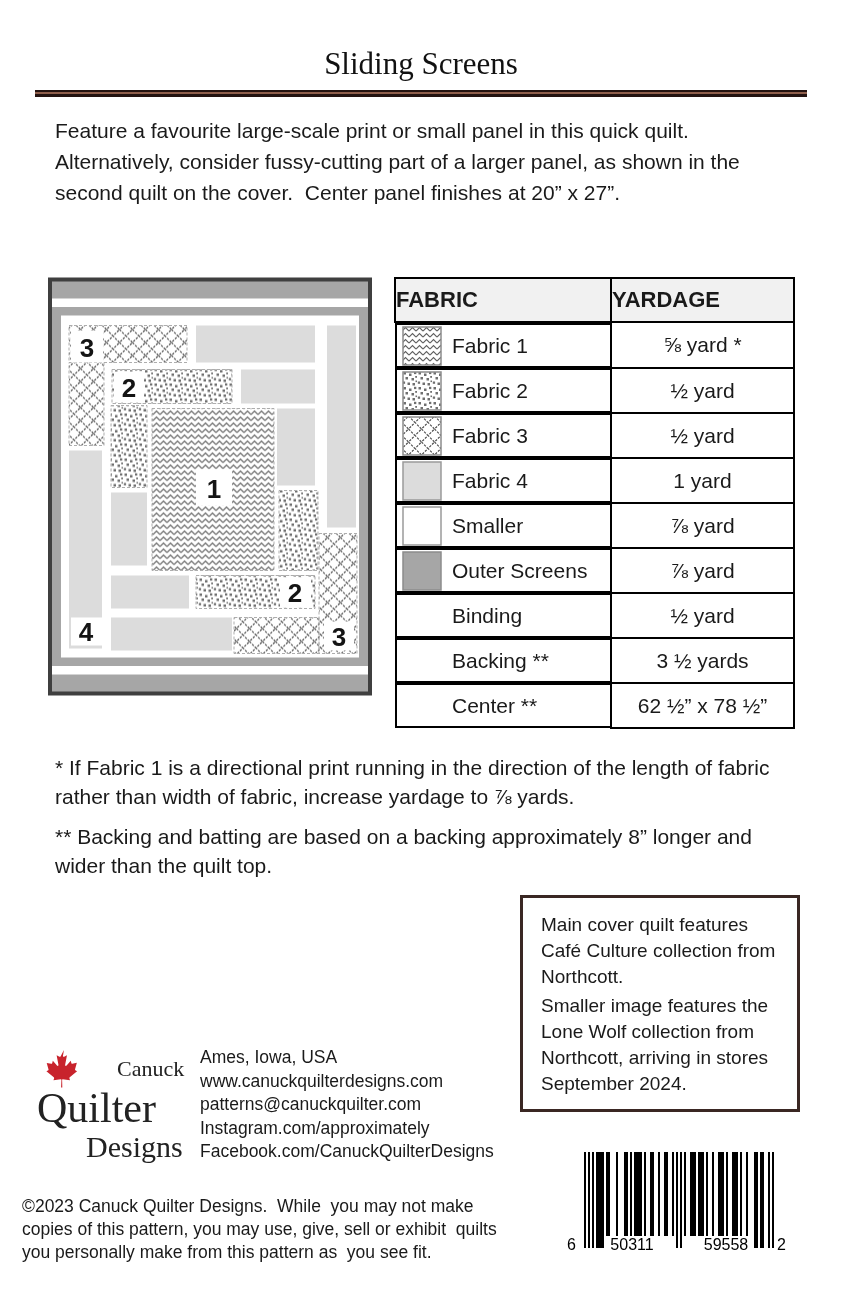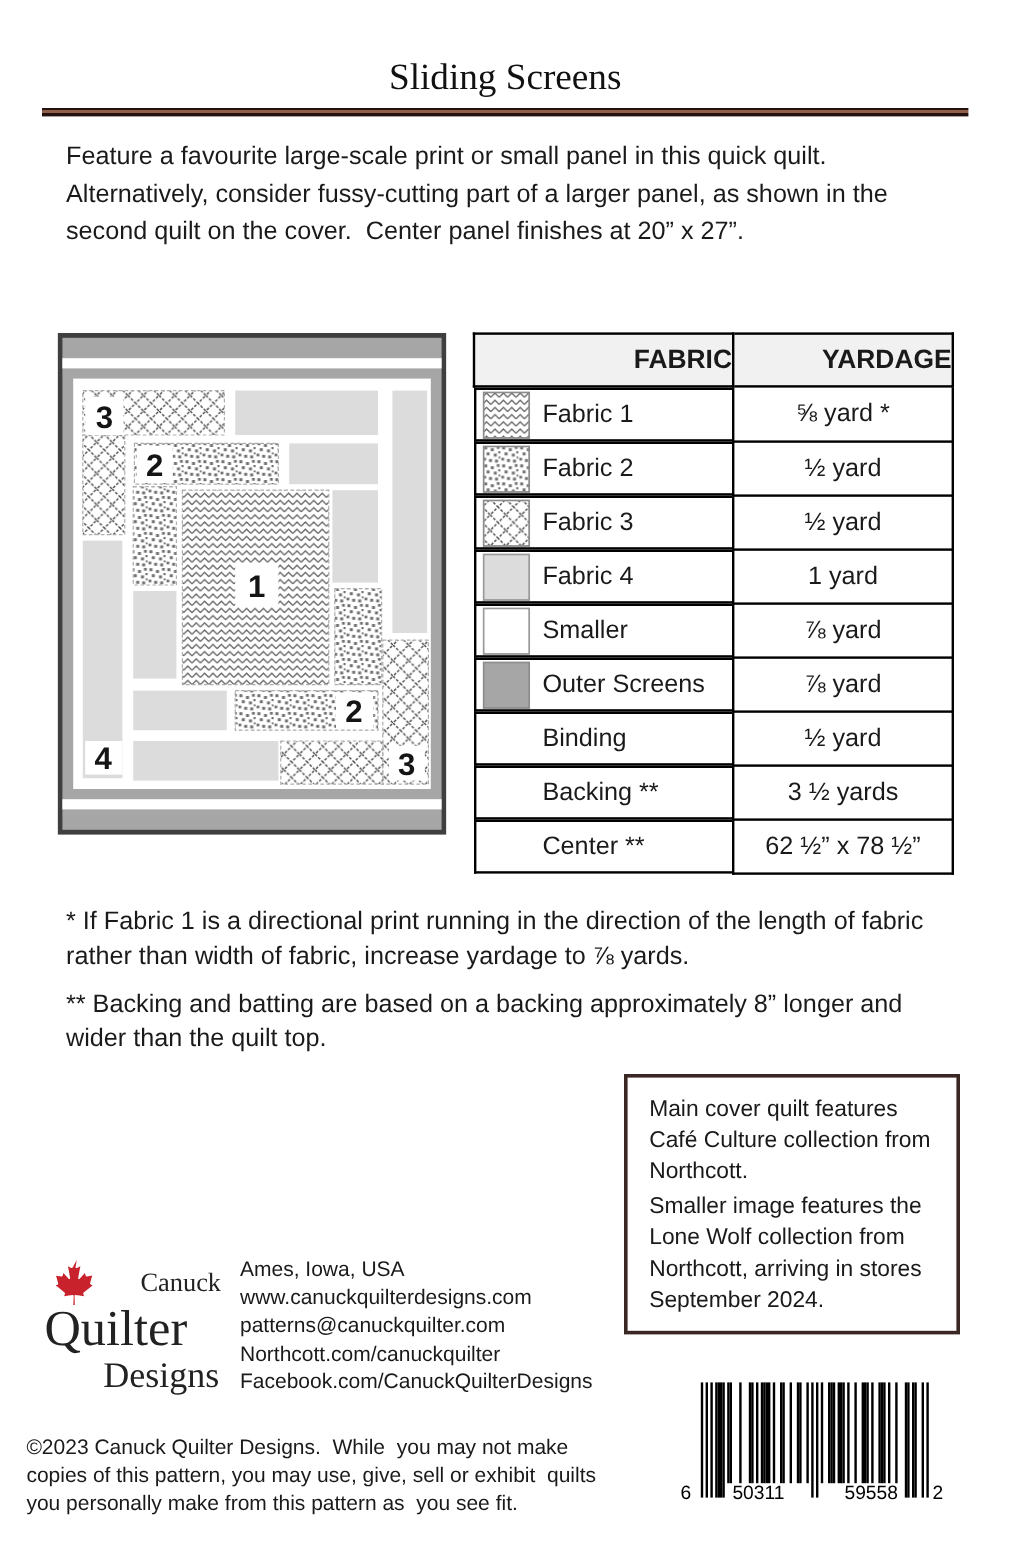--- a/index.html
+++ b/index.html
@@ -15,21 +15,21 @@
 
   
   #intro-text { top:115px; left:55px; width:738px; font-size:21px; line-height:31px; white-space:pre-wrap; }
 
   
   #quilt-diagram { left:48px; top:277px; }
 
   
   #fabric-table { left:394px; top:277px; border-collapse:collapse; table-layout:fixed; }
   #fabric-table th, #fabric-table td { border:2.5px solid #000; }
-  #fabric-table th { width:216px; height:44px; background:#f1f1f1; font-size:22px; text-align:right; }
+  #fabric-table th { width:216px; height:44px; background:#f1f1f1; font-size:22px; text-align:left; }
   #fabric-table th:last-child { width:183px; }
   #fabric-table td { height:45px; font-size:21px; }
   td.fab-cell { display:flex; align-items:center; gap:10px; padding-left:5px; border-right:none!important; }
   #fabric-table td.fab-cell { display:flex; }
   td.yard-cell { text-align:center; }
   .swatch { width:40px; height:40px; flex:0 0 40px; display:block; }
 
   
   .note { left:55px; width:745px; font-size:21px; line-height:29px; white-space:pre-wrap; }
   #note-directional { top:753px; }
@@ -243,21 +243,21 @@
   </svg>
   <span id="logo-word1">Canuck</span>
   <span id="logo-word2">Quilter</span>
   <span id="logo-word3">Designs</span>
 </div>
 
 <div class="abs" id="contact">
   <div>Ames, Iowa, USA</div>
   <div>www.canuckquilterdesigns.com</div>
   <div>patterns@canuckquilter.com</div>
-  <div>Northcott.com/canuckquilter</div>
+  <div>Instagram.com/approximately</div>
   <div>Facebook.com/CanuckQuilterDesigns</div>
 </div>
 
 <p class="abs" id="copyright">©2023 Canuck Quilter Designs.  While  you may not make copies of this pattern, you may use, give, sell or exhibit  quilts you personally make from this pattern as  you see fit.</p>
 
 <div class="abs" id="barcode">
   <div id="barcode-bars">
     <span class="bcd" id="bc-left">6</span>
     <span class="bcd" id="bc-g1">50311</span>
     <span class="bcd" id="bc-g2">59558</span>

